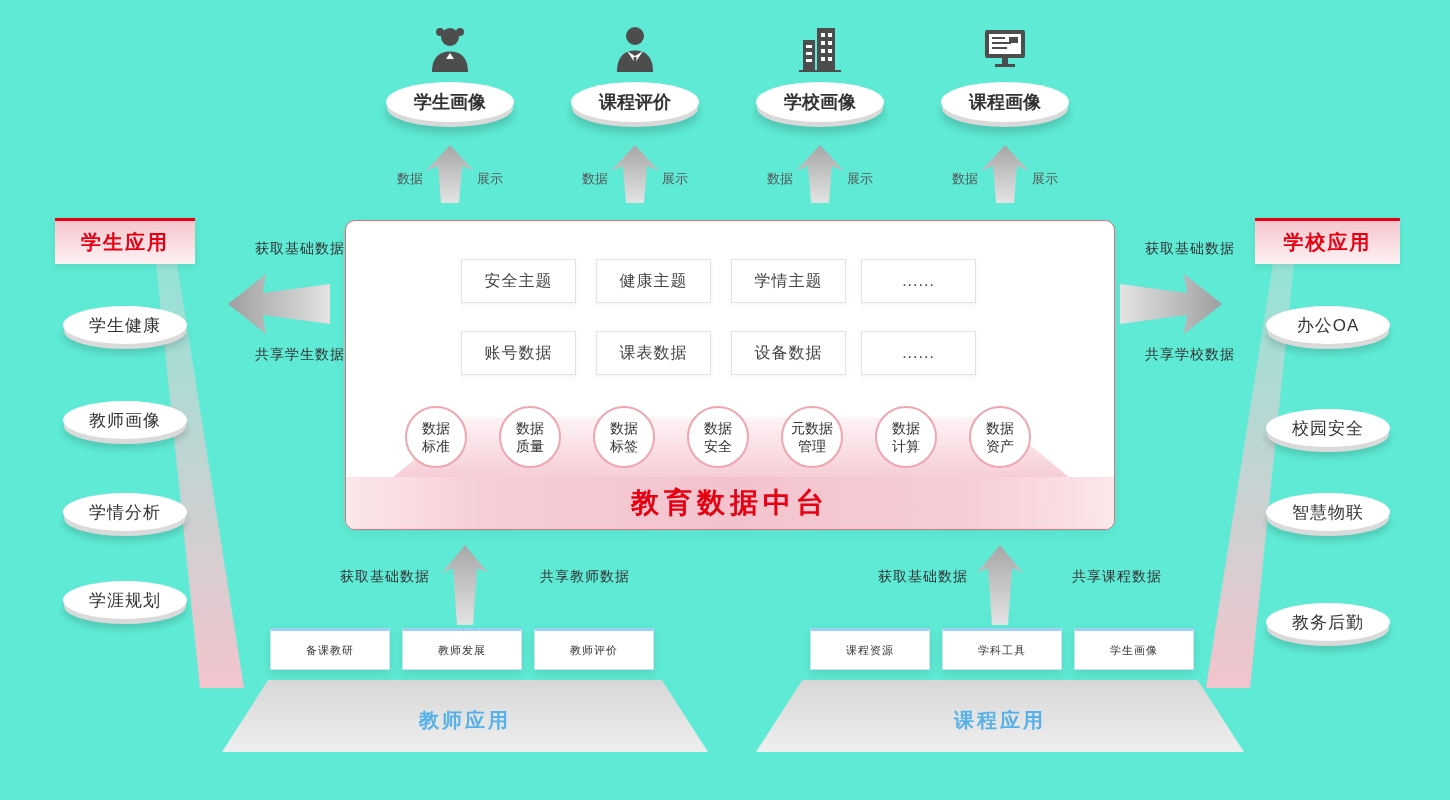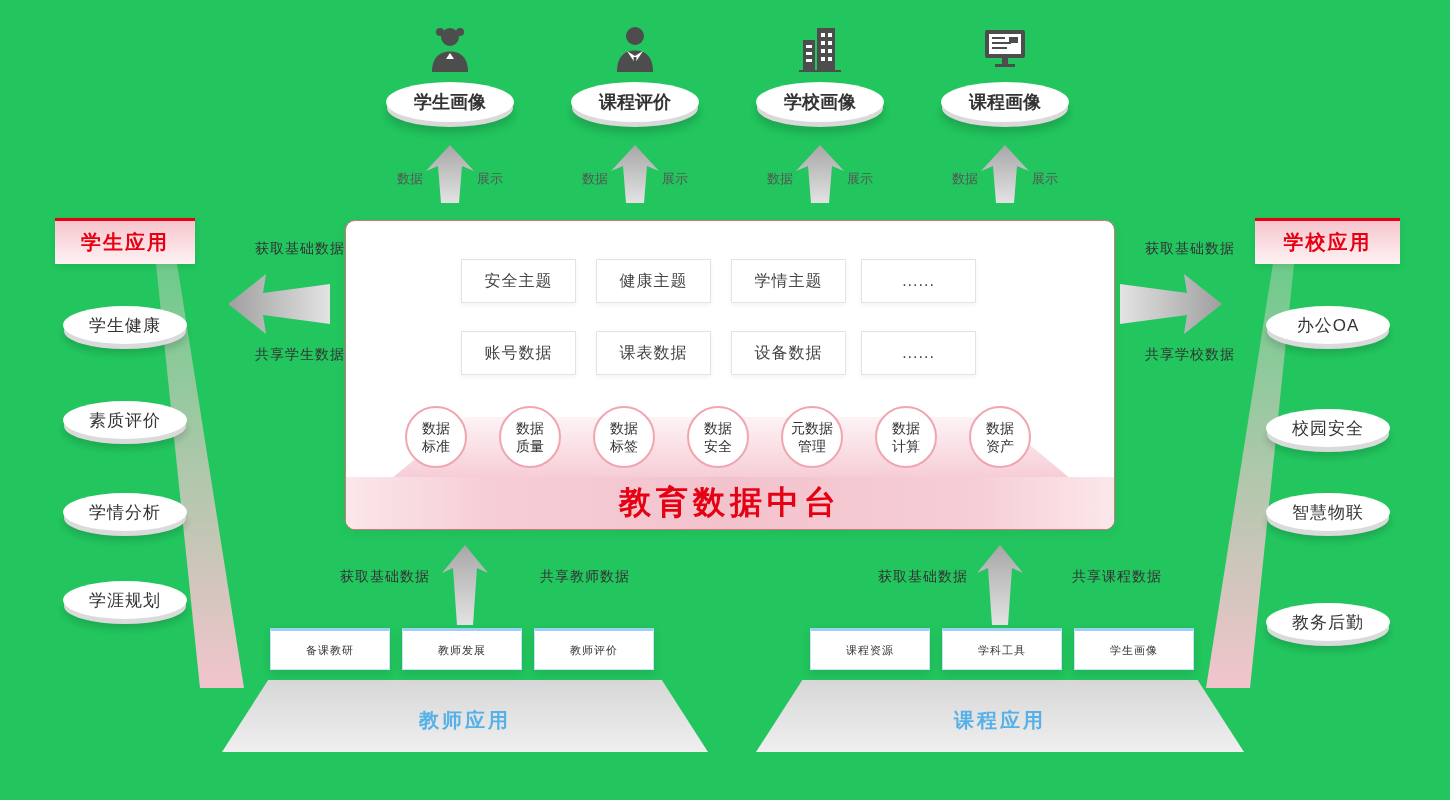--- a/index.html
+++ b/index.html
@@ -1,17 +1,17 @@
 <!DOCTYPE html>
 <html><head>
 <meta charset="utf-8">
 <style>
   * { margin:0; padding:0; box-sizing:border-box; }
   body { font-family:"Liberation Sans","DejaVu Sans",sans-serif; background:#fff; }
-  .stage { position:relative; width:1450px; height:800px; background:#22c55e; overflow:hidden; }
+  .stage { position:relative; width:1450px; height:800px; background:#5eead4; overflow:hidden; }
   .abs { position:absolute; }
 
   
   .portrait-group { position:absolute; top:24px; width:190px; height:182px; }
   .icon-wrap { position:absolute; left:50%; transform:translateX(-50%); top:0; width:46px; height:48px; }
   .disc { position:absolute; left:31px; top:58px; width:128px; height:40px; background:#fff; border-radius:50%;
           box-shadow:0 6px 0 -1px #d9d9d9, 0 11px 8px rgba(0,0,0,0.16);
           display:flex; align-items:center; justify-content:center; font-size:18px; font-weight:bold; color:#333; }
   .up-arrow-s { position:absolute; left:69px; top:121px; }
   .flow-label { position:absolute; top:146px; font-size:13px; color:#555; }
@@ -26,21 +26,21 @@
                background:linear-gradient(180deg, rgba(249,216,223,0.30), #f6ccd5); }
   .cell { position:absolute; width:115px; height:44px; background:#fff; border:1px solid #e3e3e3; z-index:1;
           box-shadow:0 2px 5px rgba(0,0,0,0.05); display:flex; align-items:center; justify-content:center;
           font-size:16px; color:#444; letter-spacing:1px; }
   .circle { position:absolute; top:185px; width:62px; height:62px; border-radius:50%; background:#fff; z-index:2;
             border:2px solid #efa6af; display:flex; flex-direction:column; align-items:center; justify-content:center;
             font-size:14px; color:#333; line-height:1.3; }
   .band { position:absolute; left:0; right:0; bottom:0; height:52px; z-index:1;
           background:linear-gradient(90deg,#fbe7ea 0%,#f6ced6 18%,#f3c3cd 50%,#f6ced6 82%,#fbe7ea 100%);
           display:flex; align-items:center; justify-content:center; }
-  .band-title { font-size:32px; font-weight:bold; color:#e60012; letter-spacing:5px; }
+  .band-title { font-size:28px; font-weight:bold; color:#e60012; letter-spacing:5px; }
 
   
   .panel-header { position:absolute; height:46px; border-top:3px solid #e60012;
                   background:linear-gradient(180deg,#f6c6cd 0%, #fce7ea 75%, #fdf2f3 100%);
                   box-shadow:0 3px 7px rgba(0,0,0,0.08);
                   display:flex; align-items:center; justify-content:center;
                   font-size:20px; font-weight:bold; color:#e60012; letter-spacing:2px; }
   .side-disc { position:absolute; width:124px; height:38px; background:#fff; border-radius:50%;
                box-shadow:0 6px 0 -1px #dadada, 0 10px 7px rgba(0,0,0,0.14);
                display:flex; align-items:center; justify-content:center; font-size:17px; color:#333; letter-spacing:1px; }
@@ -213,21 +213,21 @@
       <span>资产</span>
     </div>
 
     <div class="band">
       <span class="band-title">教育数据中台</span>
     </div>
   </div>
 
   <div class="panel-header" style="left:55px;top:218px;width:140px">学生应用</div>
   <div class="side-disc" style="left:63px;top:306px">学生健康</div>
-  <div class="side-disc" style="left:63px;top:401px">素质评价</div>
+  <div class="side-disc" style="left:63px;top:401px">教师画像</div>
   <div class="side-disc" style="left:63px;top:581px">学涯规划</div>
   <div class="side-disc" style="left:63px;top:493px">学情分析</div>
 
   <svg class="abs" style="left:226px;top:262px" width="106" height="84" viewBox="0 0 106 84">
     <polygon points="2,42 40,12 37,31 104,22 104,62 37,53 40,72" fill="url(#gl)"></polygon>
   </svg>
   <div class="arrow-label" style="left:215px;top:240px;width:130px">获取基础数据</div>
   <div class="arrow-label" style="left:215px;top:346px;width:130px">共享学生数据</div>
 
   <div class="panel-header" style="left:1255px;top:218px;width:145px">学校应用</div>

